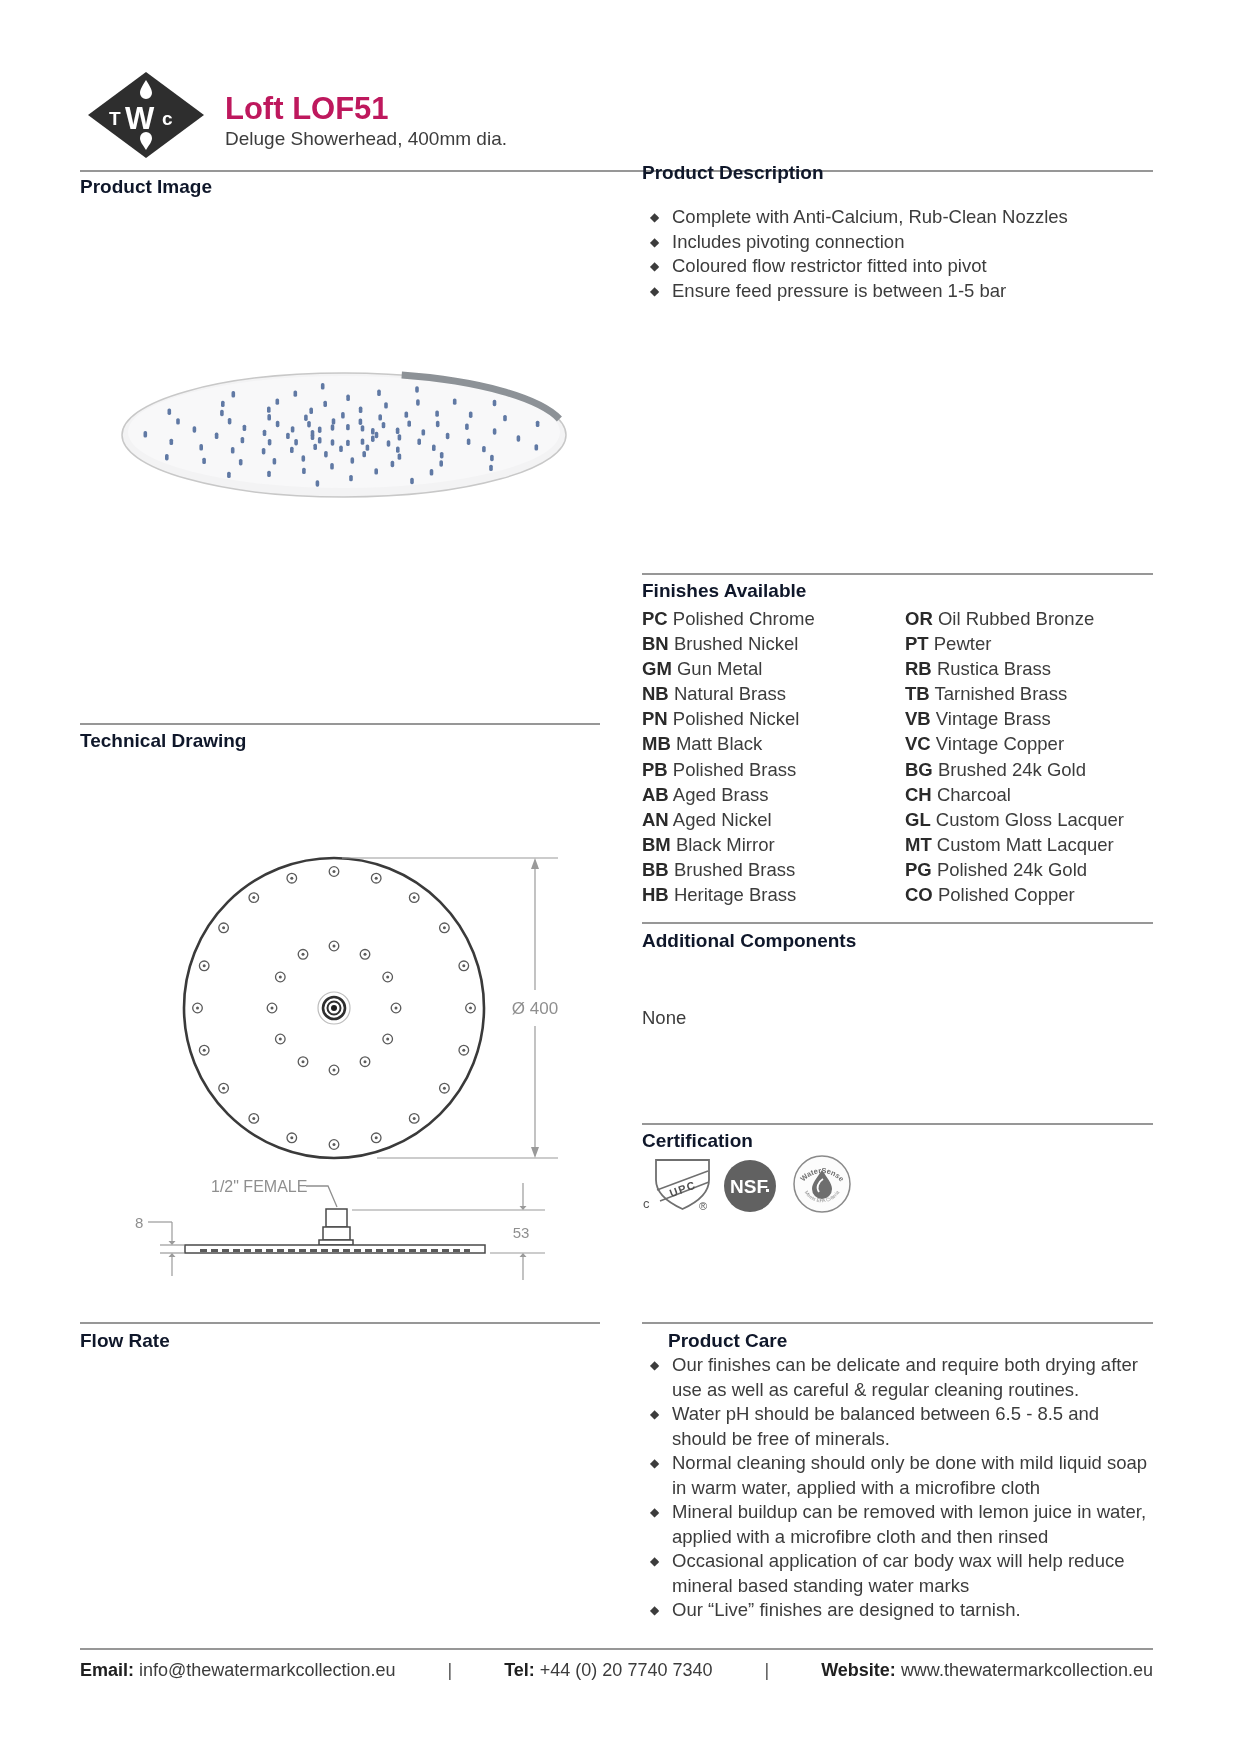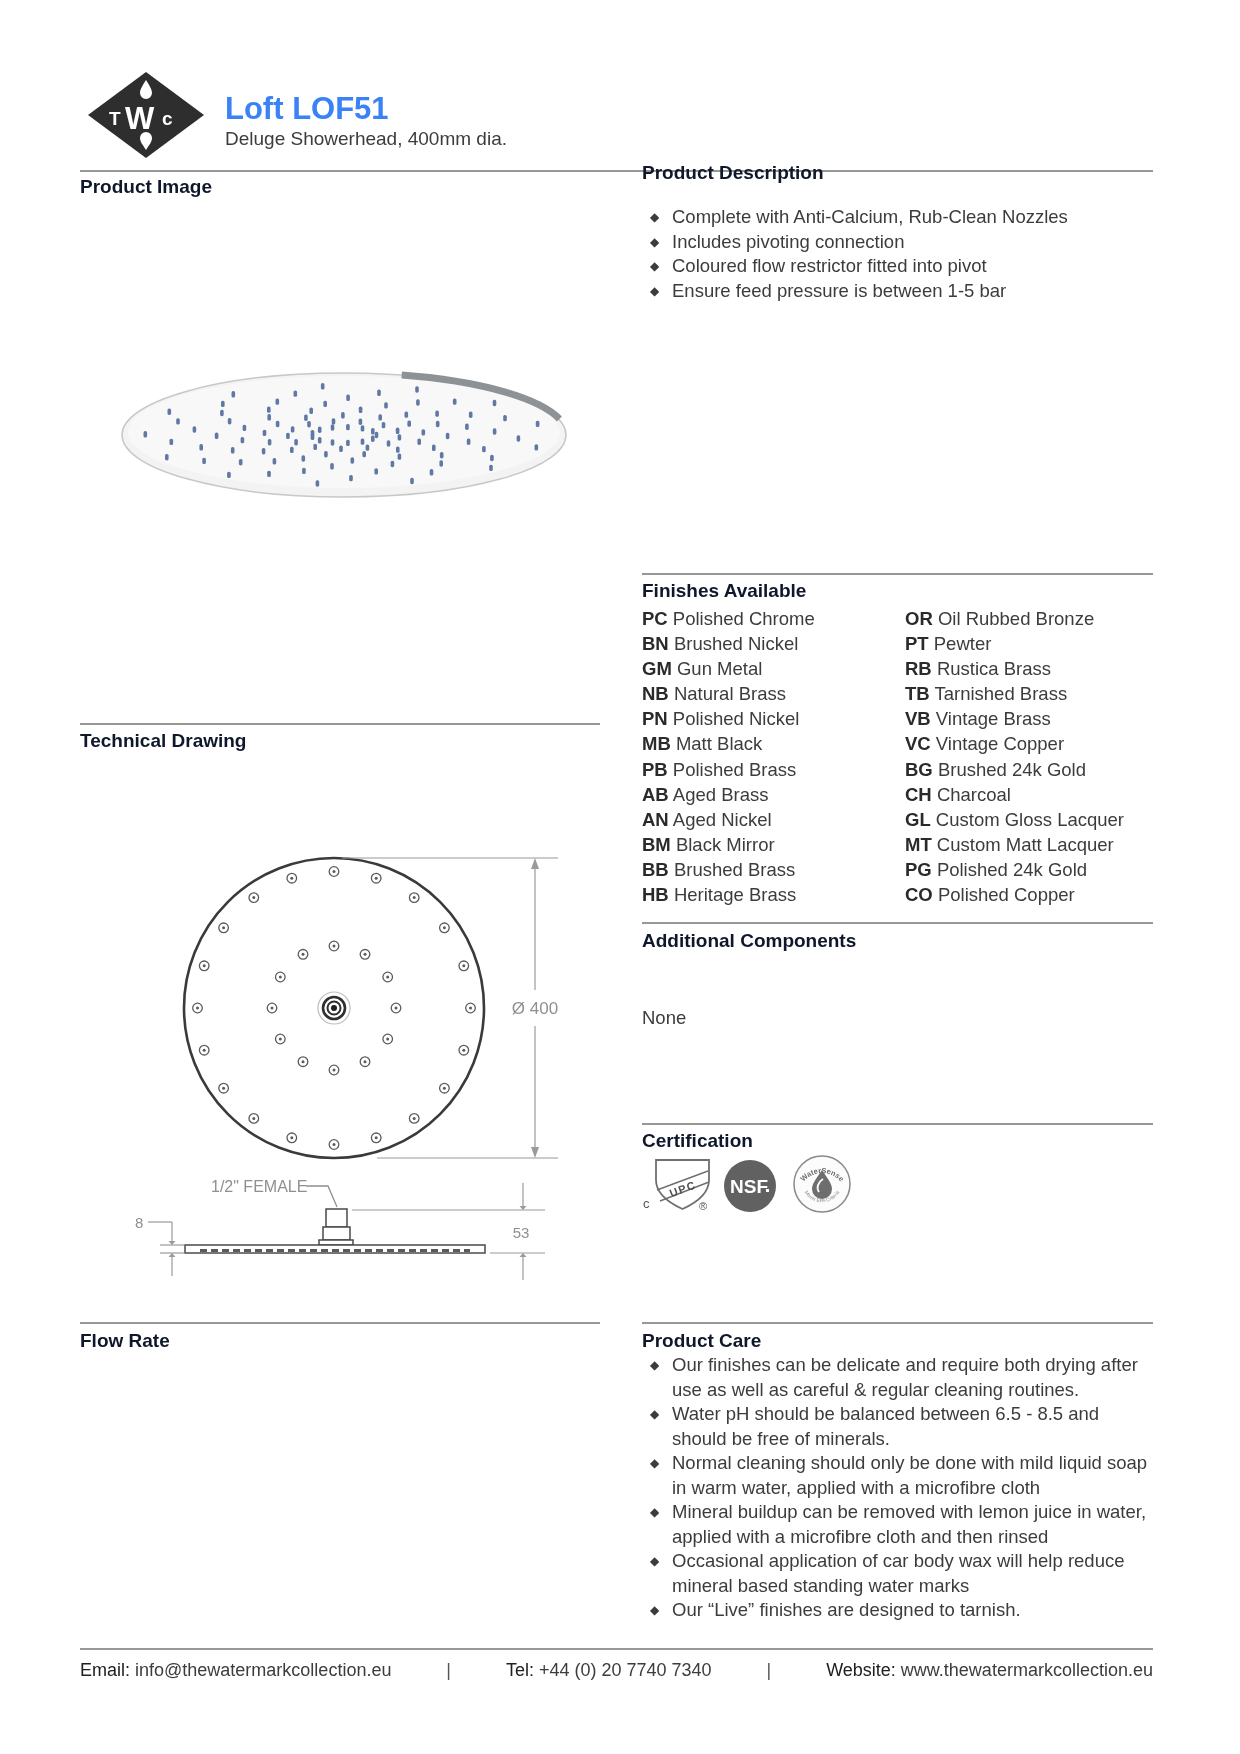--- a/index.html
+++ b/index.html
@@ -1,32 +1,32 @@
 <!DOCTYPE html>
 <html><head>
 <meta charset="utf-8">
 <style>
   html,body{margin:0;padding:0;background:#fff;}
   .page{position:relative;width:1240px;height:1754px;background:#fff;
         font-family:"Liberation Sans",sans-serif;color:#3c3c3c;overflow:hidden;}
   .abs{position:absolute;}
   .rule{height:2px;background:#979797;}
   .h{font-size:19px;font-weight:700;color:#0f172a;line-height:22px;white-space:nowrap;}
-  .title{font-size:31px;font-weight:700;color:#3b82f6;line-height:32px;white-space:nowrap;text-align:right;}
+  .title{font-size:31px;font-weight:700;color:#be185d;line-height:32px;white-space:nowrap;text-align:right;}
   .subtitle{font-size:19px;color:#3c3c3c;white-space:nowrap;}
   .bullets{font-size:18.5px;line-height:24.5px;}
   .bullet-row{display:flex;align-items:flex-start;}
   .bullet-glyph{flex:0 0 22px;margin-left:8px;font-size:12px;line-height:24.5px;color:#3c3c3c;}
   .bullet-text{flex:1;}
   .finish-col{font-size:18.5px;line-height:25.1px;white-space:nowrap;}
   .fcode{font-weight:700;color:#2a2a2a;}
   .flow{font-size:18.5px;line-height:24.5px;white-space:nowrap;}
   .plain{font-size:18.5px;line-height:24px;margin-top:48px;}
   .footer{display:flex;justify-content:space-between;align-items:baseline;font-size:18px;white-space:nowrap;}
-  .flabel{font-weight:400;color:#202020;}
+  .flabel{font-weight:700;color:#202020;}
   .fsep{color:#555;}
   svg text{font-family:"Liberation Sans",sans-serif;}
 </style>
 </head>
 <body>
 
 <div class="page">
 
   <svg class="abs" style="left:88px;top:72px" width="116" height="86" viewBox="0 0 116 86">
     <polygon points="58,0 116,43 58,86 0,43" fill="#2e2e2e"></polygon>
@@ -462,21 +462,21 @@
       </text>
       <path d="M0,-14 C5,-6 10,-1 10,5 A10,10 0 1 1 -10,5 C-10,-1 -5,-6 0,-14 Z" fill="#6e6e6e"></path>
       <path d="M-3,8 C-6,4 -4,-2 1,-5" fill="none" stroke="#fcfcfc" stroke-width="1.8"></path>
     </g>
   </svg>
 
   <div class="abs rule" style="left:80px;top:1322px;width:520px"></div>
   <div class="abs h" style="left:80px;top:1330px">Flow Rate</div>
 
   <div class="abs rule" style="left:642px;top:1322px;width:511px"></div>
-  <div class="abs h" style="left:642px;top:1330px">Product Care</div>
+  <div class="abs h" style="left:668px;top:1330px">Product Care</div>
   <div class="abs bullets" style="left:642px;top:1353px;width:511px">
 
       <div class="bullet-row">
         <span class="bullet-glyph">◆</span>
         <span class="bullet-text">Our finishes can be delicate and require both drying after use as well as careful &amp; regular cleaning routines.</span>
       </div>
 
       <div class="bullet-row">
         <span class="bullet-glyph">◆</span>
         <span class="bullet-text">Water pH should be balanced between 6.5 - 8.5 and should be free of minerals.</span>

